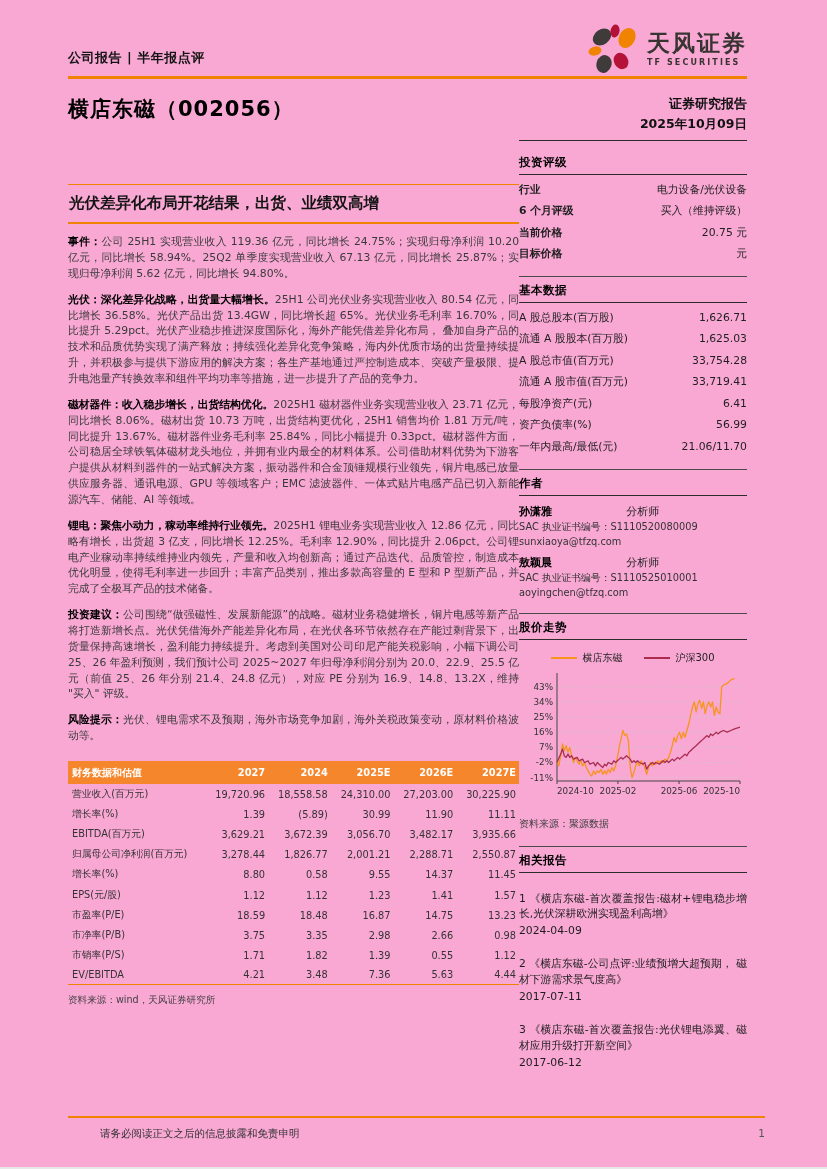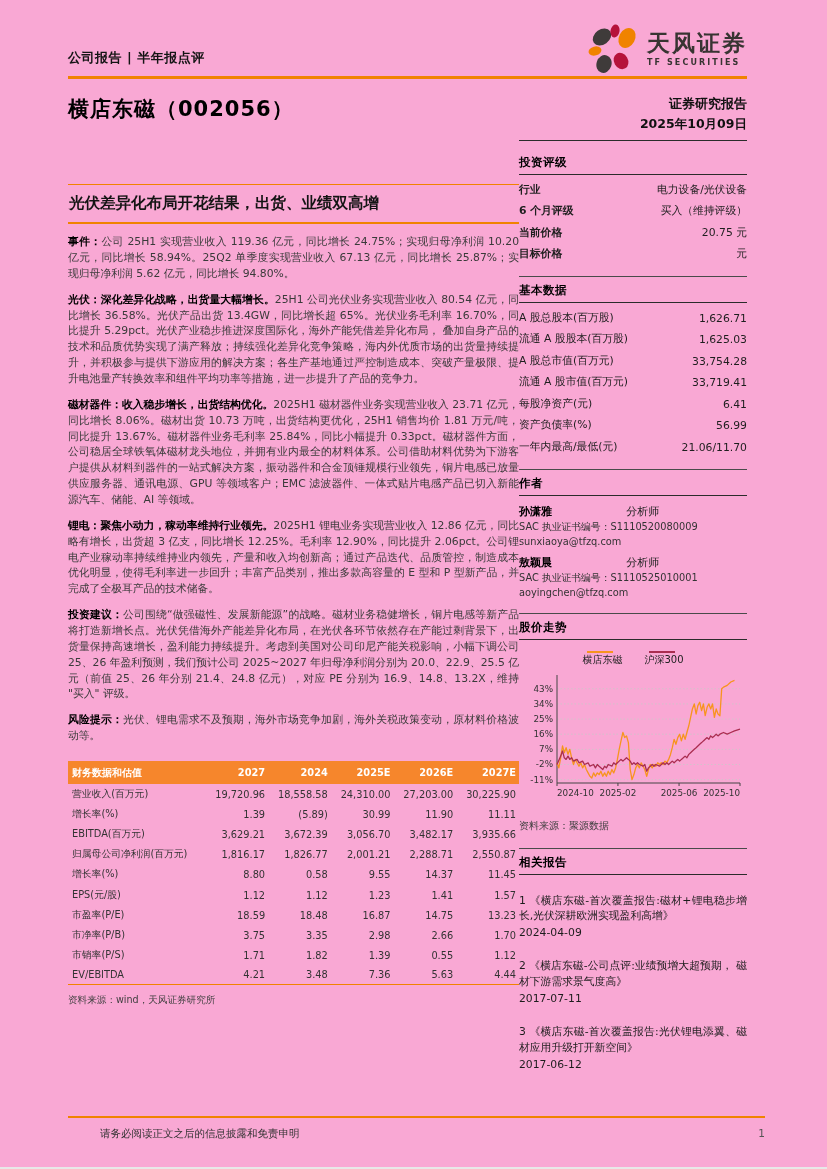--- a/index.html
+++ b/index.html
@@ -37,31 +37,31 @@
   table.fin td { padding:3.6px 3px; color:#333; }
   table.fin td.num { text-align:right; }
   table.fin td.rowlabel { text-align:left; padding-left:4px; }
   table.fin tbody tr:last-child td { border-bottom:1.5px solid #F08300; }
   .fin-source { font-size:9.6px; color:#3f3f3f; margin-top:9px; }
   
   .side-section { margin-top:0; }
   .side-sep { border-top:1px solid #4a4a4a; margin-top:15px; }
   .side-title { font-size:11.5px; font-weight:bold; color:#000; border-bottom:1.5px solid #2b2b2b;
     padding:6px 0 4px; letter-spacing:.5px; }
-  .kv { display:flex; justify-content:space-between; font-size:10.8px; margin-top:7.5px; color:#1e1e1e;align-items:flex-end; }
+  .kv { display:flex; justify-content:space-between; font-size:10.8px; margin-top:7.5px; color:#1e1e1e; }
   .kv.bold-k .k { font-weight:bold; }
   .kv .v { text-align:right; }
   .author { margin-top:8px; }
   .author .name-row { display:flex; font-size:11px; }
   .author .name { font-weight:bold; width:47%; color:#000; }
   .author .role { color:#222; }
   .author .cert { font-size:9.8px; color:#333; margin-top:2.5px; }
   .author .email { font-size:9.8px; color:#333; margin-top:1.5px; }
   .legend { display:flex; justify-content:center; gap:22px; font-size:10px; color:#222; margin-top:11px; }
-  .legend .item { display:flex; align-items:center;flex-direction:column; }
+  .legend .item { display:flex; align-items:center; }
   .legend .sw { display:inline-block; width:26px; height:0; border-top:2px solid; margin-right:5px; }
   .chart-wrap { margin-top:4px; }
   .chart-source { font-size:10px; color:#3f3f3f; margin-top:9px; }
   .report-item { font-size:10.8px; line-height:1.45; color:#1c1c1c; margin-top:18px; text-align:justify; }
   .report-item .rdate { margin-top:1px; }
   
   .footer { position:absolute; left:68px; right:62px; bottom:26px; }
   .footer-rule { border-top:2.5px solid #F08300; }
   .footer-row { display:flex; justify-content:space-between; font-size:10.5px; color:#333; margin-top:9px; }
   .footer-row .disc { margin-left:32px; }
@@ -143,21 +143,21 @@
             <tr>
               <td class="rowlabel">EBITDA(百万元)</td>
               <td class="num">3,629.21</td>
               <td class="num">3,672.39</td>
               <td class="num">3,056.70</td>
               <td class="num">3,482.17</td>
               <td class="num">3,935.66</td>
             </tr>
             <tr>
               <td class="rowlabel">归属母公司净利润(百万元)</td>
-              <td class="num">1,816.17</td>
+              <td class="num">3,278.44</td>
               <td class="num">1,826.77</td>
               <td class="num">2,001.21</td>
               <td class="num">2,288.71</td>
               <td class="num">2,550.87</td>
             </tr>
             <tr>
               <td class="rowlabel">增长率(%)</td>
               <td class="num">8.80</td>
               <td class="num">0.58</td>
               <td class="num">9.55</td>
@@ -179,21 +179,21 @@
               <td class="num">16.87</td>
               <td class="num">14.75</td>
               <td class="num">13.23</td>
             </tr>
             <tr>
               <td class="rowlabel">市净率(P/B)</td>
               <td class="num">3.75</td>
               <td class="num">3.35</td>
               <td class="num">2.98</td>
               <td class="num">2.66</td>
-              <td class="num">1.70</td>
+              <td class="num">0.98</td>
             </tr>
             <tr>
               <td class="rowlabel">市销率(P/S)</td>
               <td class="num">1.71</td>
               <td class="num">1.82</td>
               <td class="num">1.39</td>
               <td class="num">0.55</td>
               <td class="num">1.12</td>
             </tr>
             <tr>

